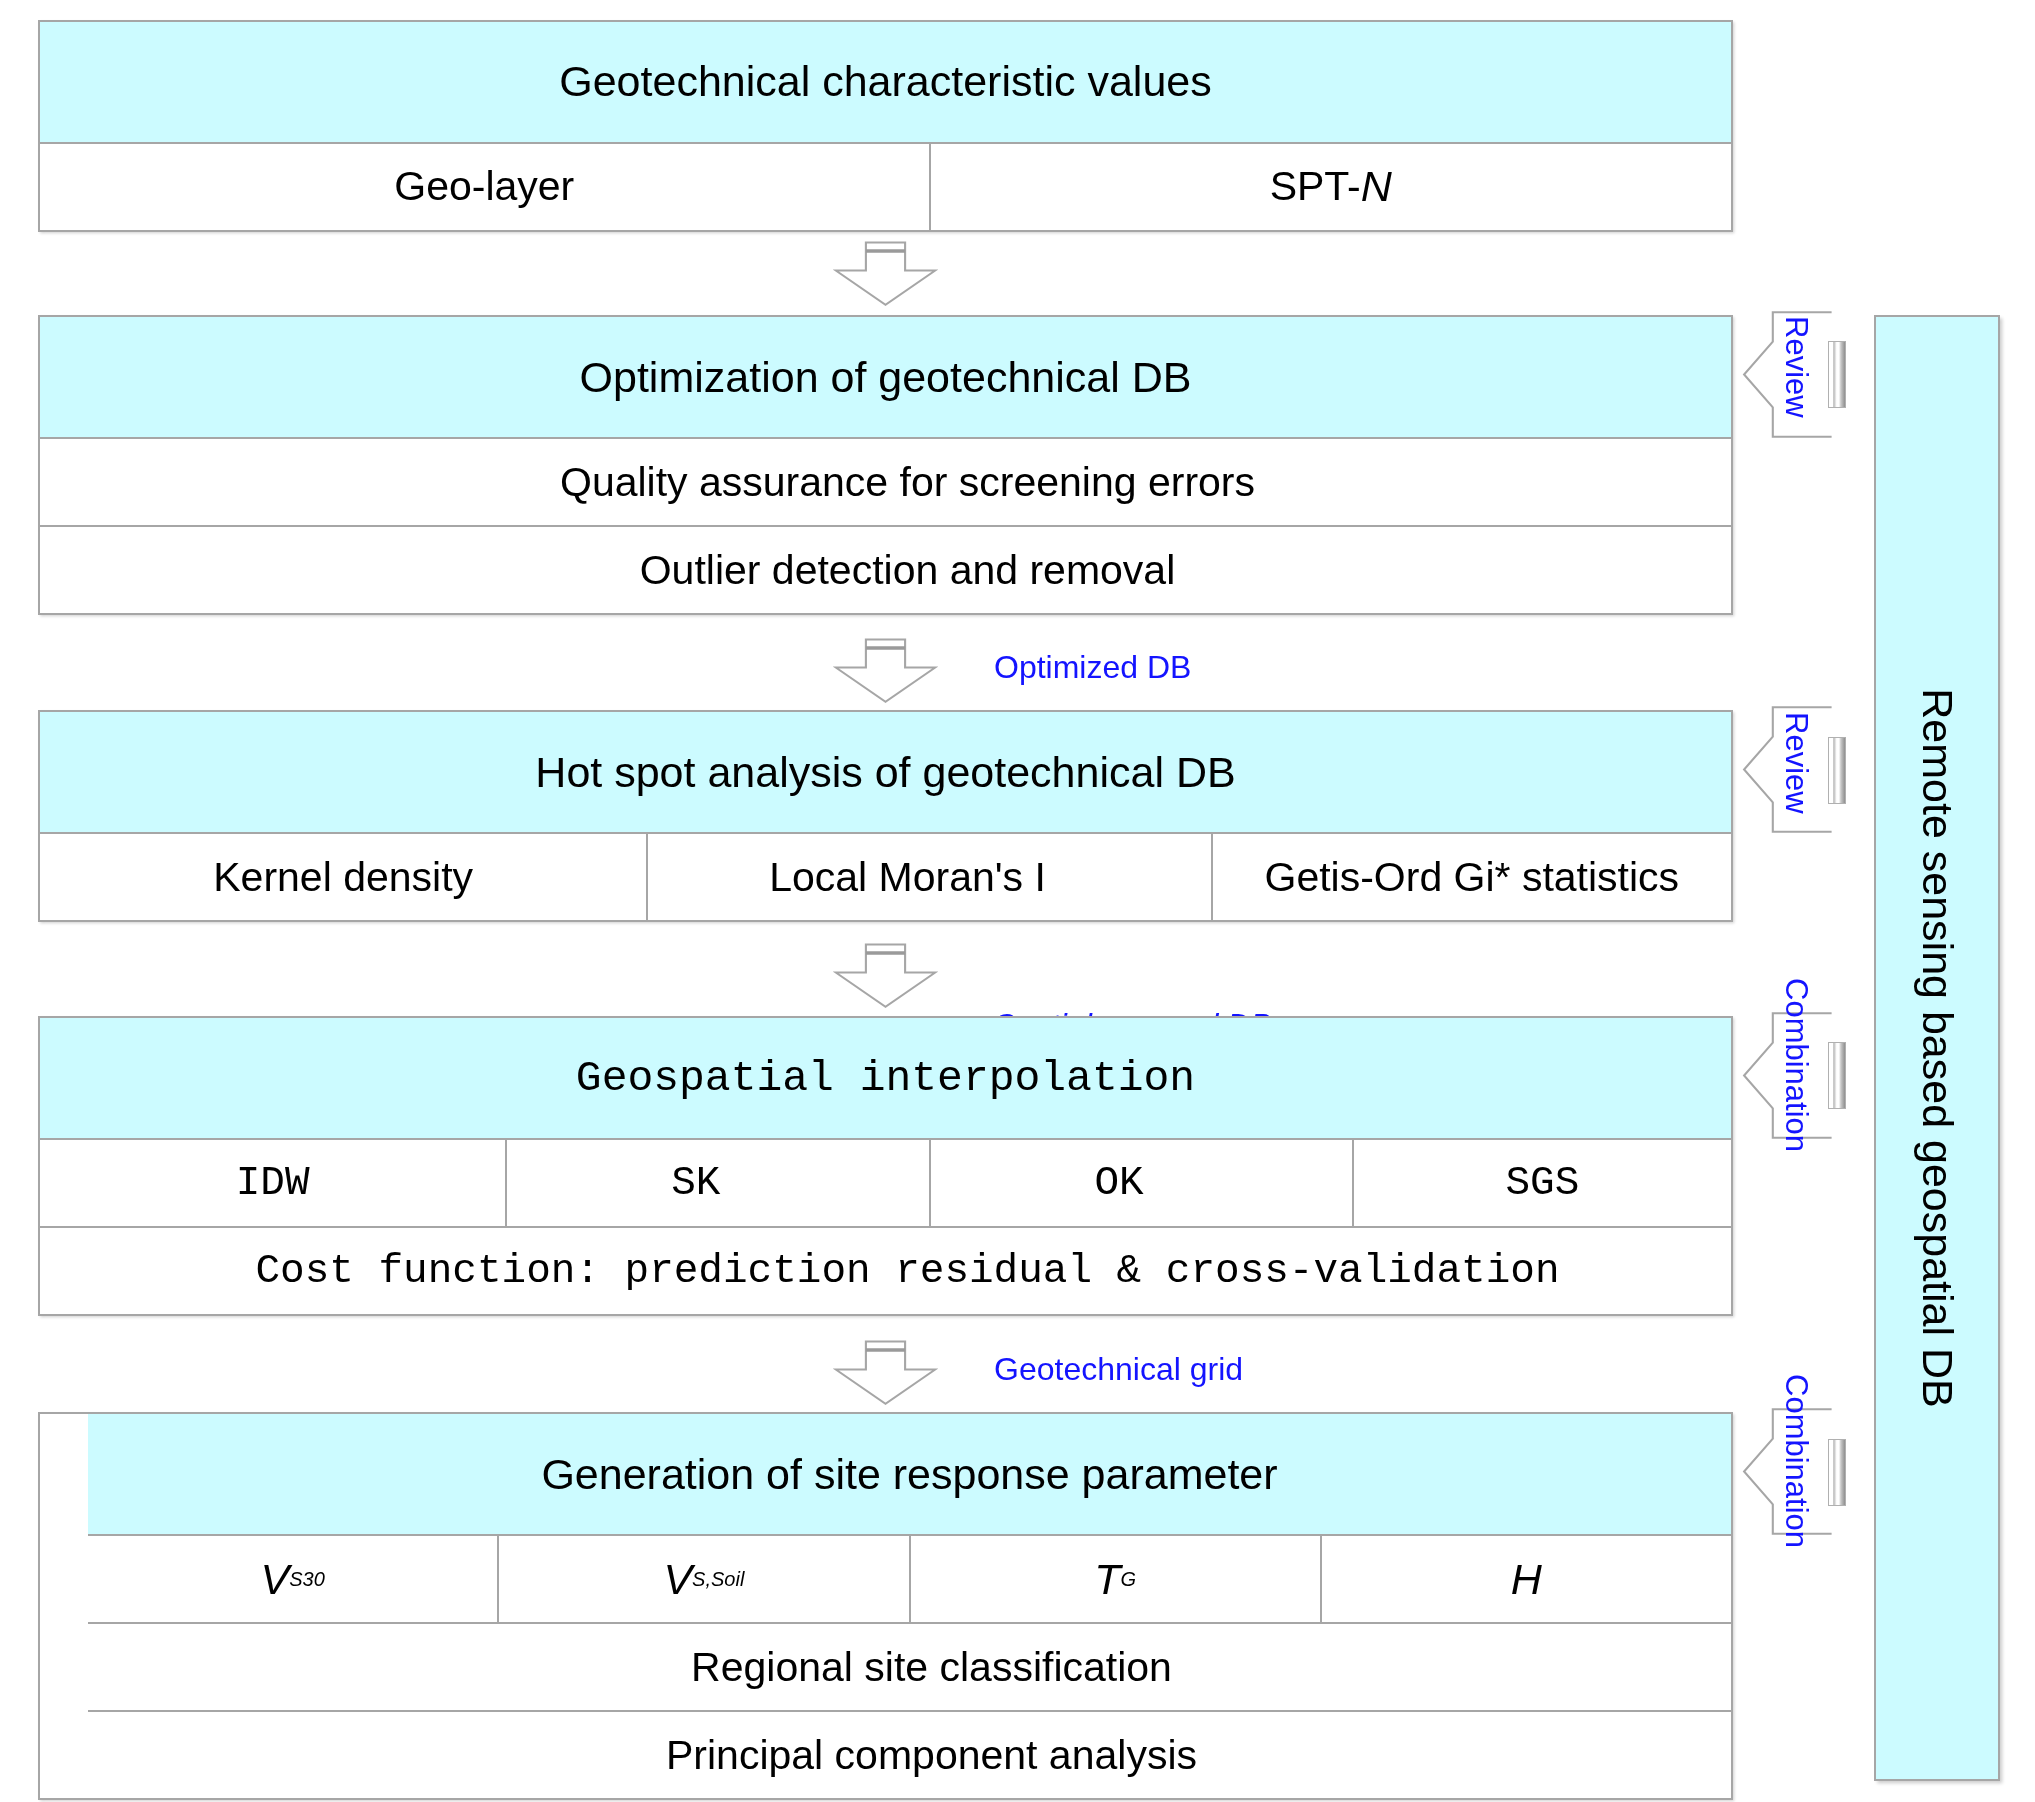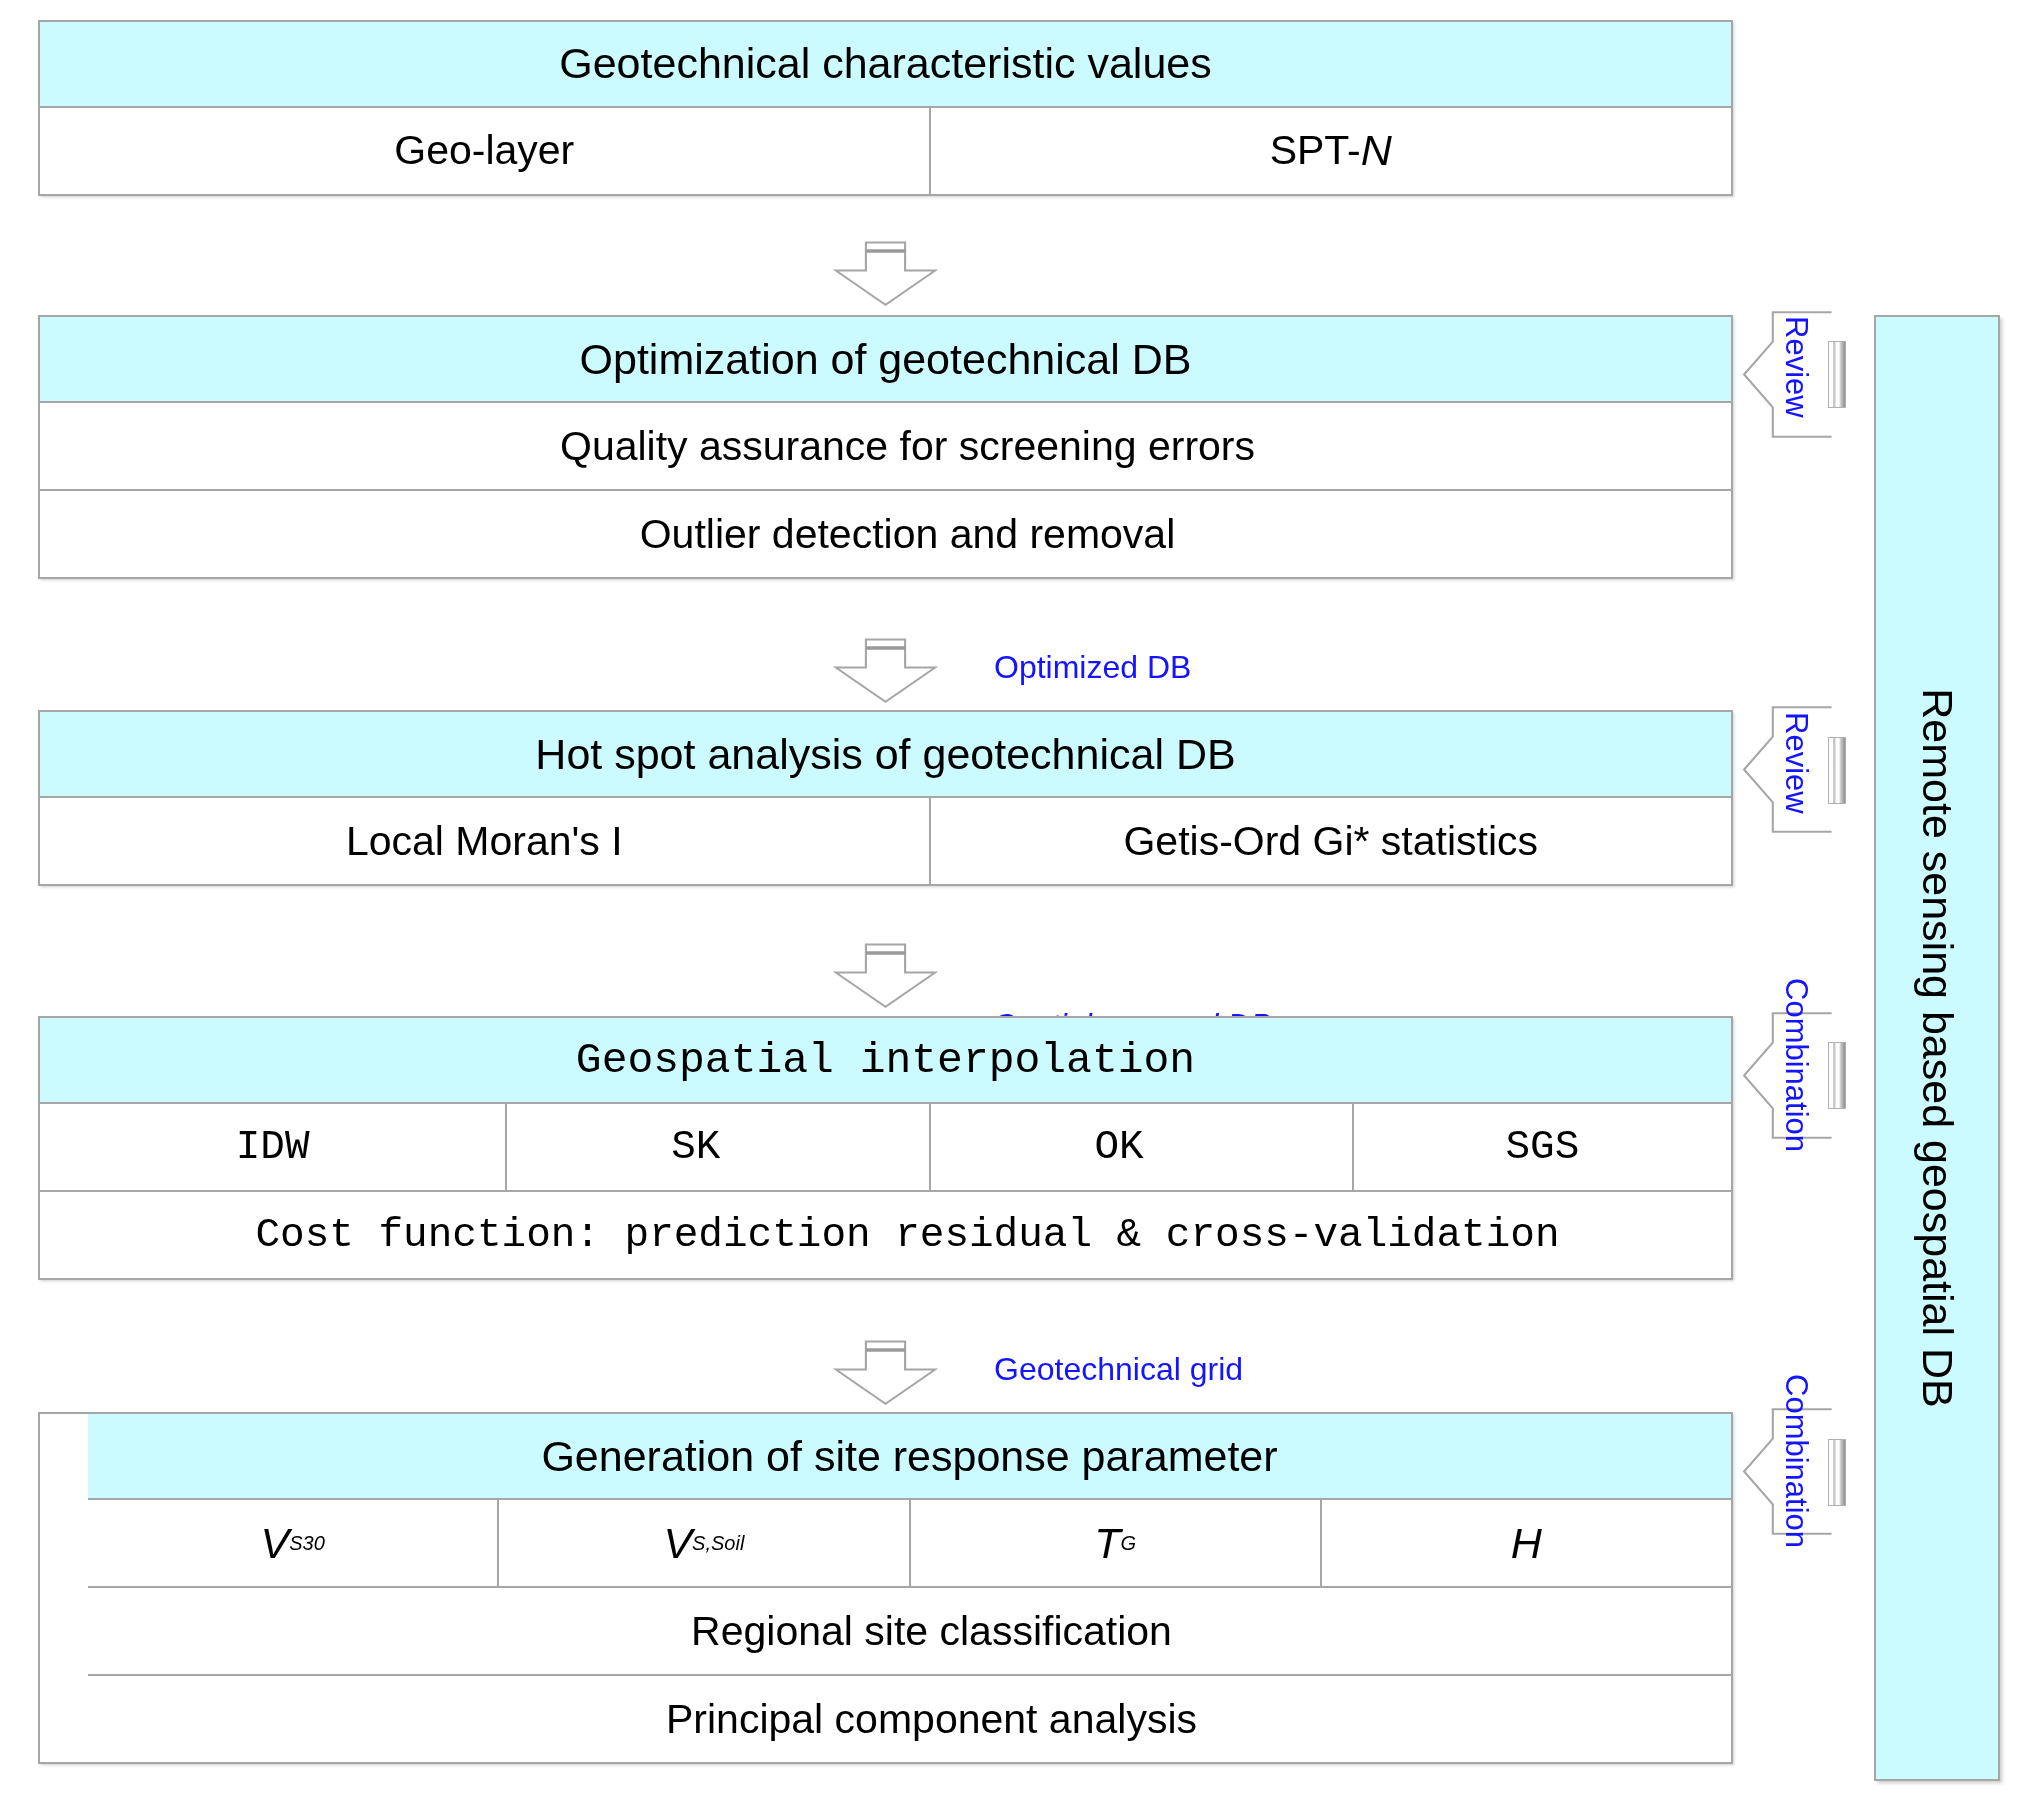--- a/index.html
+++ b/index.html
@@ -48,21 +48,21 @@
     border-left: 2.1px solid #a6a6a6;
     color: #000000;
     white-space: nowrap;
   }
   .cell:first-child { border-left: none; }
   .cell.full { border-left: none; }
 
   .t-title  { font-size: 43px; }
   .t-body   { font-size: 41px; margin-left: 44px; }
 
-  .h160 { height: 84px; }
+  .h160 { height: 120px; }
   .h126 { height: 88px; }
 
   
   .mvar { font-style: italic; font-size: 43px; }
   .msub { font-style: italic; font-size: 20px; vertical-align: sub; }
   .mvar-up { font-style: italic; font-size: 43px; }
 
   
   .down-arrow {
     position: absolute;
@@ -168,20 +168,21 @@
     <line x1="47" y1="14" x2="103" y2="14" stroke="#9a9a9a" stroke-width="5"></line>
   </svg>
 </div>
 <div class="arrow-label" style="left:994px; top:649px;">Optimized DB</div>
 
 <div class="flow-box" style="top:710px;">
   <div class="row header-row h160">
     <div class="cell full t-title">Hot spot analysis of geotechnical DB</div>
   </div>
   <div class="row h126">
+    <div class="cell t-body">Kernel density</div>
     <div class="cell t-body">Local Moran's I</div>
     <div class="cell t-body">Getis-Ord Gi* statistics</div>
   </div>
 </div>
 
 <div class="down-arrow" style="left:833px; top:943px;">
   <svg viewBox="0 0 150 94">
     <path d="M47 2 L103 2 L103 42 L146 42 L75 91 L4 42 L47 42 Z" fill="#ffffff" stroke="#a6a6a6" stroke-width="3"></path>
     <line x1="47" y1="14" x2="103" y2="14" stroke="#9a9a9a" stroke-width="5"></line>
   </svg>

